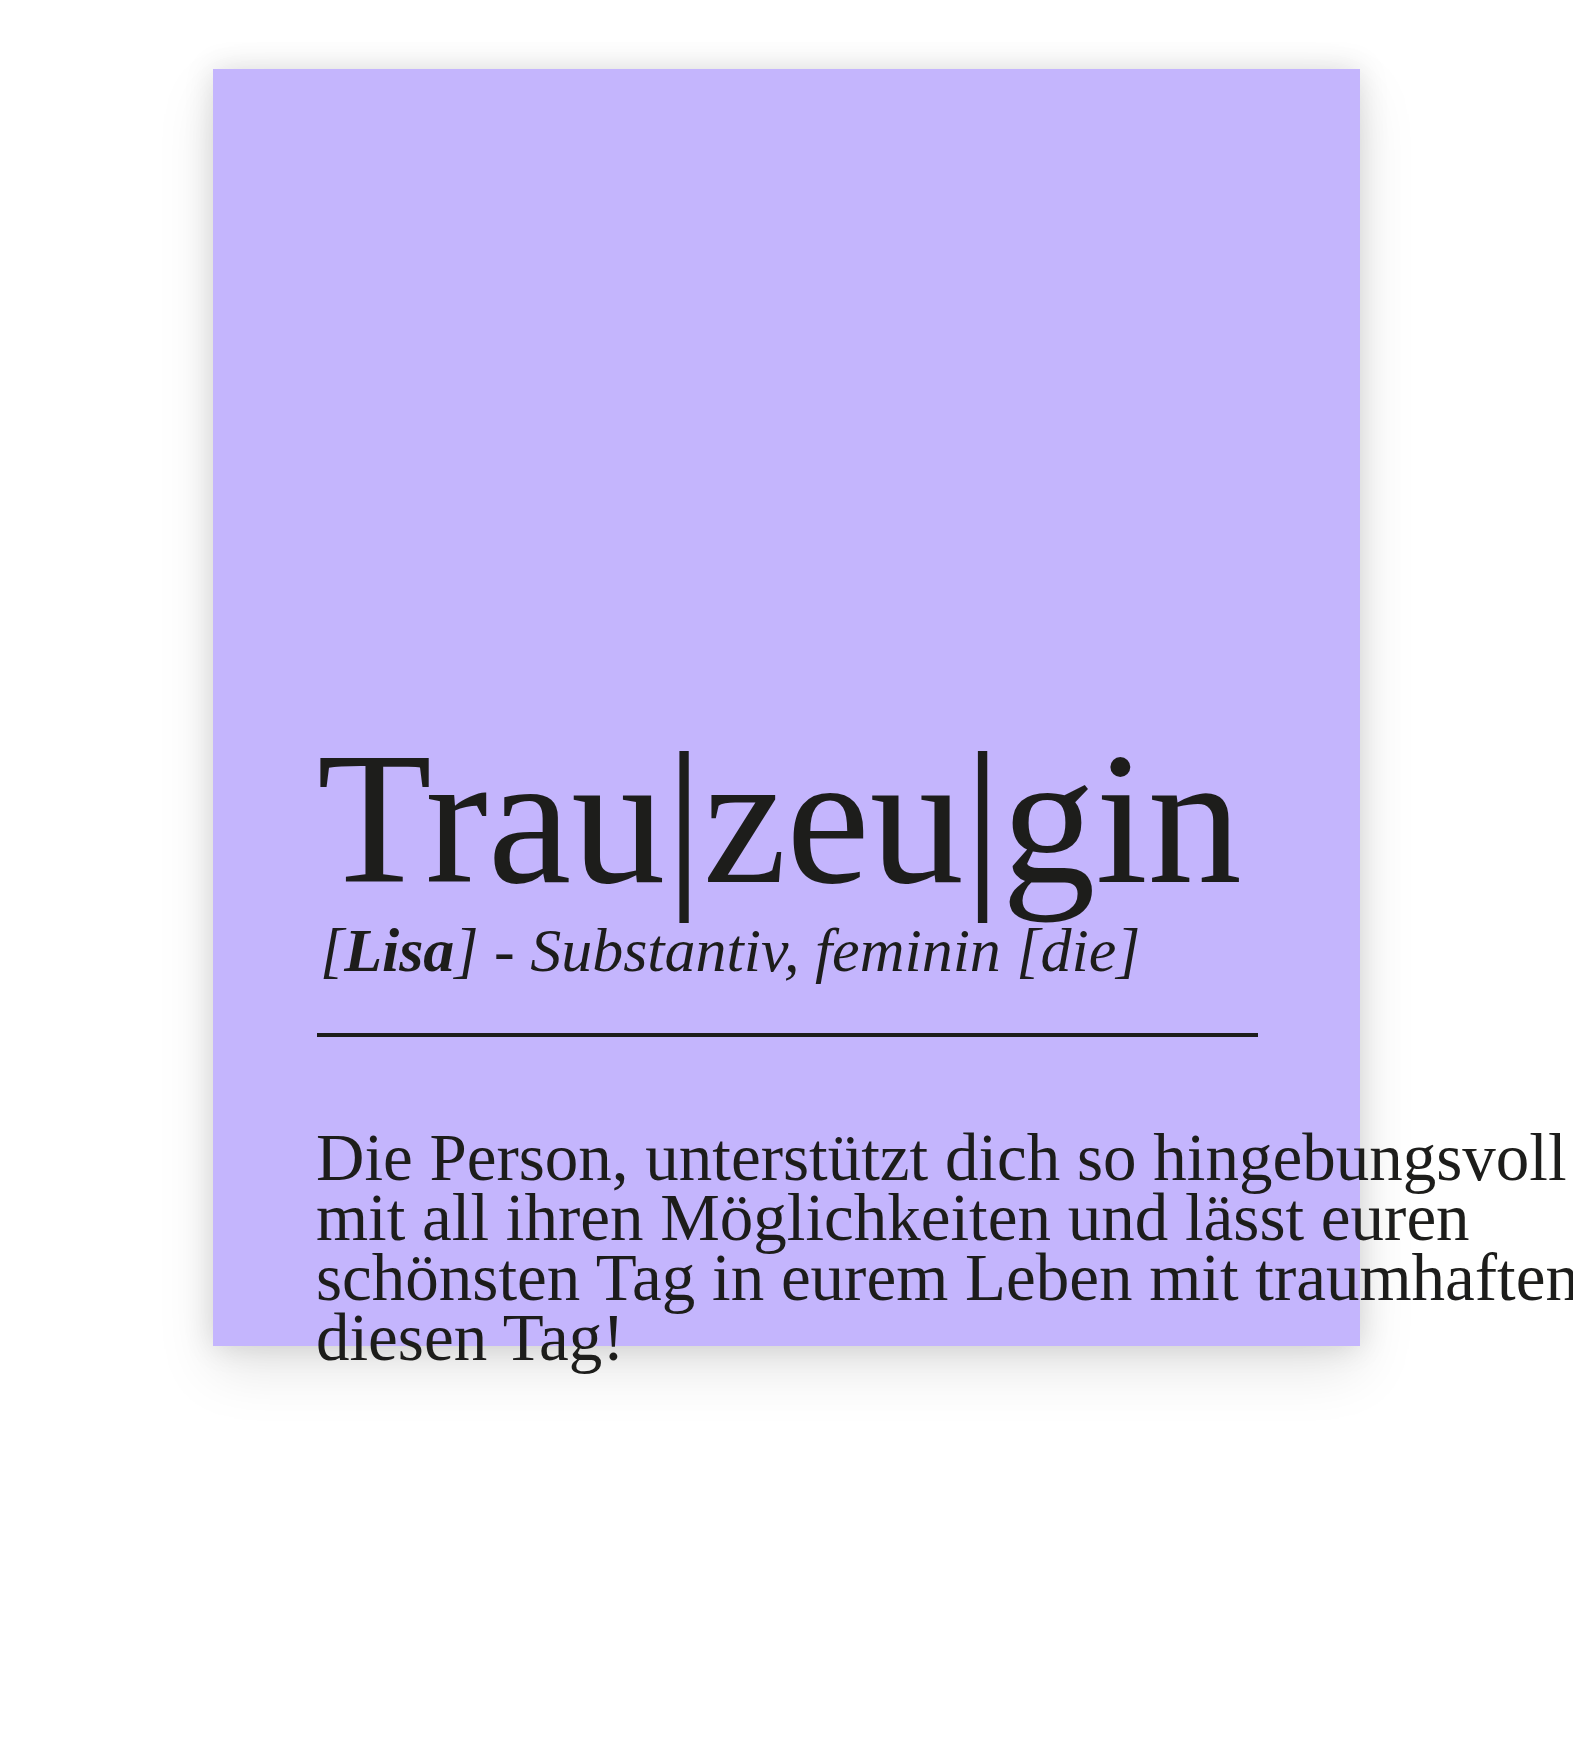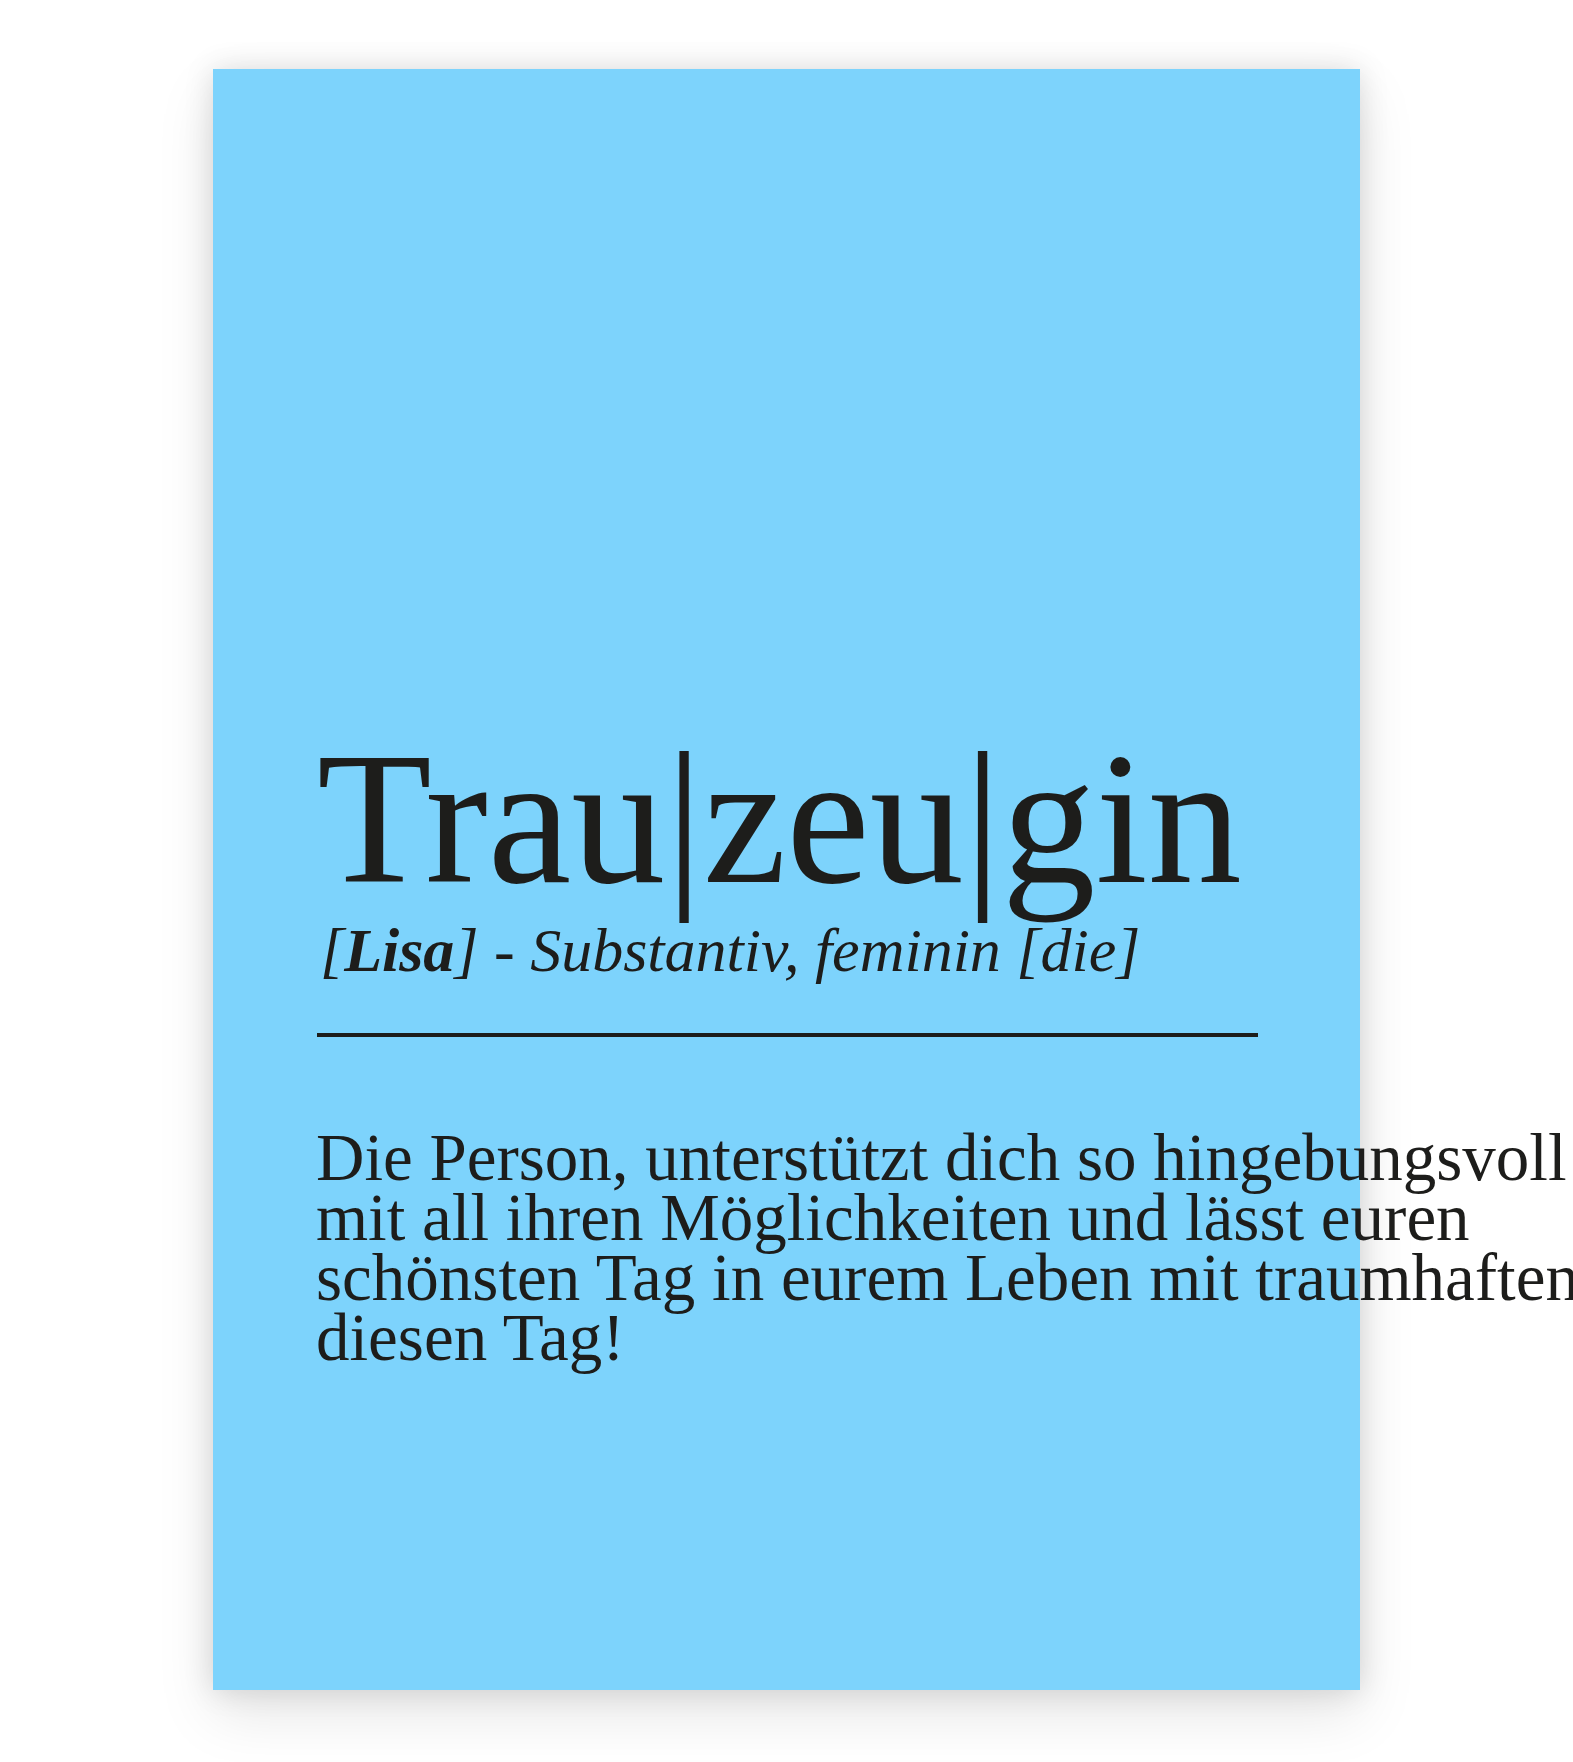--- a/index.html
+++ b/index.html
@@ -12,22 +12,22 @@
     position: relative;
     background: #ffffff;
     font-family: "Liberation Serif", "DejaVu Serif", serif;
     overflow: hidden;
   }
   .poster-card {
     position: absolute;
     left: 213px;
     top: 69px;
     width: 1147px;
-    height: 1621px;
-    background: #7dd3fc;
+    height: 1277px;
+    background: #c4b5fd;
     box-shadow: 0 0 28px rgba(0,0,0,0.13), 0 24px 55px rgba(0,0,0,0.10);
   }
   .poster-title {
     position: absolute;
     left: 104px;
     top: 656px;
     margin: 0;
     font-size: 188px;
     line-height: 1;
     font-weight: 400;

